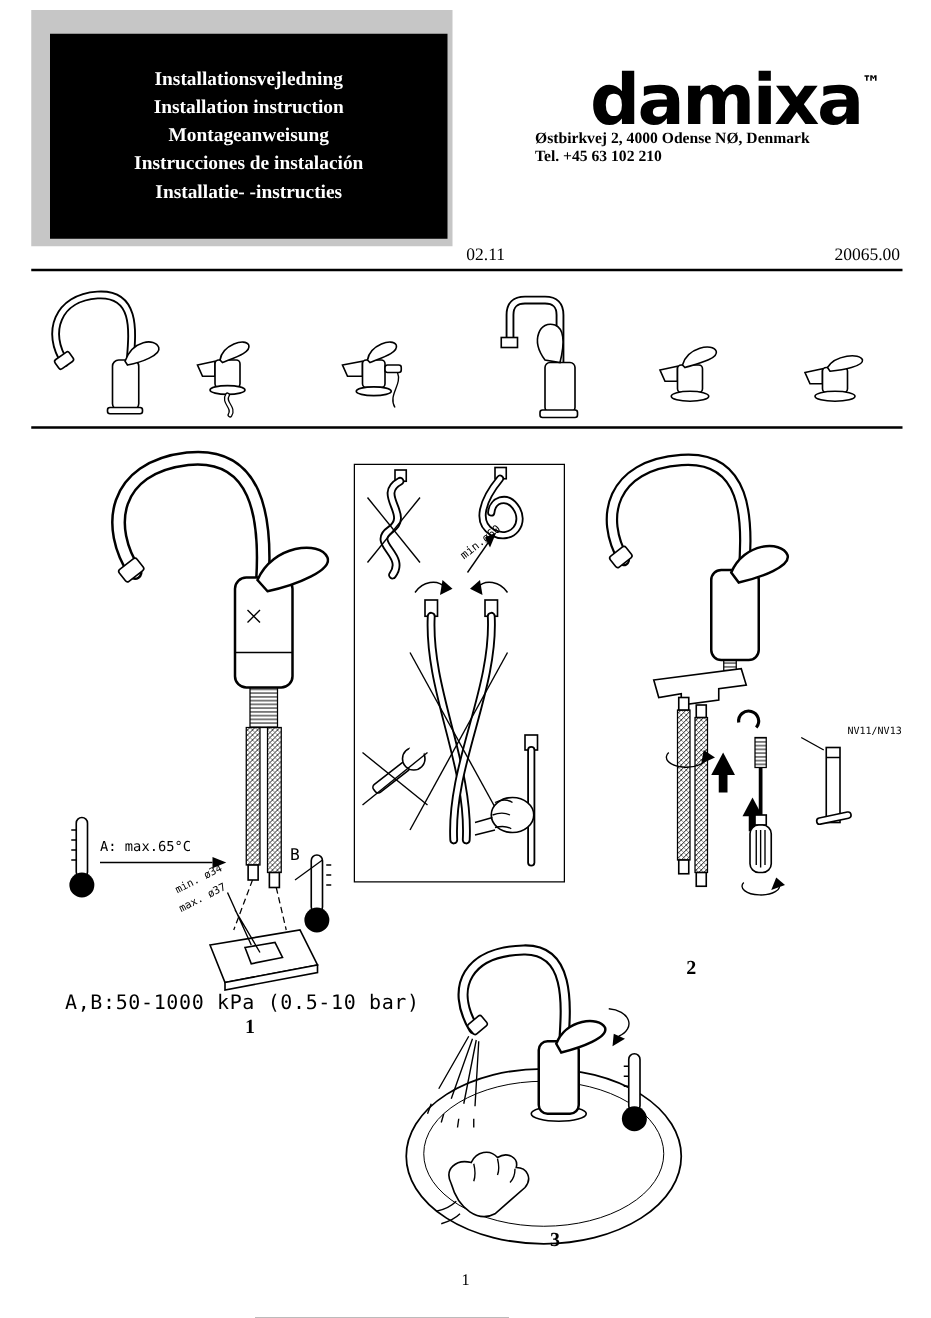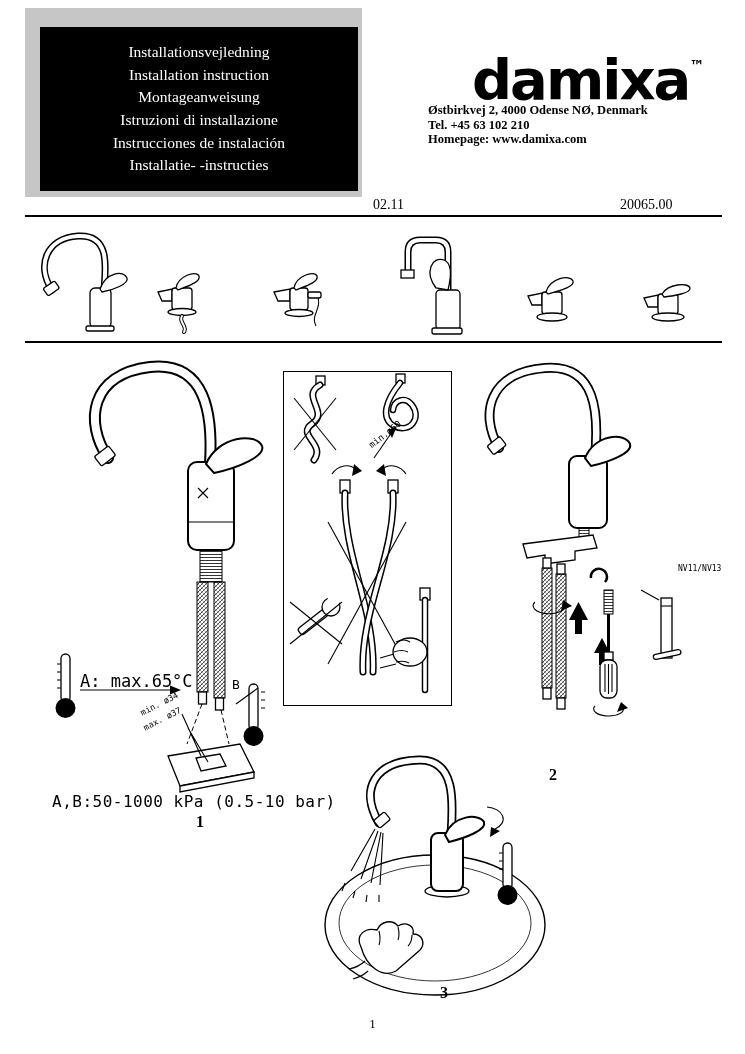--- a/index.html
+++ b/index.html
@@ -2,37 +2,37 @@
 <html><head>
 <meta charset="utf-8">
 <style>
   html,body{margin:0;padding:0;background:#888;}
   .page{position:relative;width:745px;height:1054px;background:#fff;margin:0 auto;overflow:hidden;
         font-family:"Liberation Serif",serif;color:#000;}
   
   .gray-panel{position:absolute;left:25px;top:8px;width:337px;height:189px;background:#c6c6c6;}
   .black-box{position:absolute;left:40px;top:27px;width:318px;height:164px;background:#000;
              display:flex;flex-direction:column;justify-content:center;}
-  .lang{color:#fff;font-weight:normal;font-size:15.5px;line-height:22.6px;text-align:center;white-space:nowrap;}
+  .lang{color:#fff;font-weight:bold;font-size:15.5px;line-height:22.6px;text-align:center;white-space:nowrap;}
   .logo{position:absolute;left:424px;top:36px;font-family:"DejaVu Sans",sans-serif;font-weight:bold;
         font-size:56px;letter-spacing:-2px;line-height:60px;margin-left:48px;}
   .logo .tm{font-size:15px;letter-spacing:0;vertical-align:28px;}
   .contact{position:absolute;left:428px;top:103px;font-weight:bold;font-size:12.5px;line-height:14.6px;}
   .doc-date{position:absolute;left:373px;top:197px;font-size:14px;}
-  .doc-number{position:absolute;left:620px;top:197px;width:100px;font-size:14px;}
+  .doc-number{position:absolute;left:620px;top:197px;width:100px;text-align:right;font-size:14px;}
   .rule{position:absolute;left:25px;width:697px;height:2px;background:#000;}
   
   .anno{position:absolute;font-family:"DejaVu Sans Mono",monospace;white-space:nowrap;}
-  #temp-a{left:80px;top:671px;font-size:17px;}
+  #temp-a{left:80px;top:671px;font-size:11px;}
   #port-b{left:232px;top:677px;font-size:13px;}
   #hole-min{left:141px;top:708px;font-size:8.5px;transform:rotate(-27deg);transform-origin:0 50%;}
   #hole-max{left:144px;top:723px;font-size:8.5px;transform:rotate(-27deg);transform-origin:0 50%;}
   #pressure{left:52px;top:792px;font-size:16px;letter-spacing:.5px;}
   #min-bend{left:370px;top:441px;font-size:9px;transform:rotate(-38deg);transform-origin:0 50%;}
-  #tool-label{left:631px;top:564px;font-size:8px;padding-left:47px;}
+  #tool-label{left:631px;top:580px;font-size:8px;padding-left:47px;}
   .fignum{position:absolute;font-weight:bold;font-size:16px;font-family:"Liberation Serif",serif;}
   #fig1-num{left:196px;top:813px;} #fig2-num{left:549px;top:766px;} #fig3-num{left:440px;top:984px;}
   #page-num{position:absolute;left:0;top:1016px;width:745px;text-align:center;font-size:13px;}
   
   svg{position:absolute;overflow:visible;}
   .detailbox{position:absolute;left:283px;top:371px;width:169px;height:335px;border:1.3px solid #000;box-sizing:border-box;}
   .detailbox svg{position:static;}
   .outline{fill:#fff;stroke:#000;stroke-width:1.3;}
   .outline2{fill:#fff;stroke:#000;stroke-width:2;}
   .thin{fill:none;stroke:#000;stroke-width:1.1;}
@@ -66,29 +66,27 @@
         <path d="M0,1.5 H4" stroke="#000" stroke-width="0.8"></path>
       </pattern>
     </defs>
   </svg>
 
   <div class="gray-panel"></div>
   <div class="black-box">
     <div class="lang">Installationsvejledning</div>
     <div class="lang">Installation instruction</div>
     <div class="lang">Montageanweisung</div>
-    <div class="lang">Istruzioni di installazione</div>
     <div class="lang">Instrucciones de instalación</div>
     <div class="lang">Installatie- -instructies</div>
   </div>
   <div class="logo"><span>damixa</span><span class="tm">™</span></div>
   <div class="contact">
     <div>Østbirkvej 2, 4000 Odense NØ, Denmark</div>
     <div>Tel. +45 63 102 210</div>
-    <div>Homepage: www.damixa.com</div>
   </div>
   <div class="doc-date">02.11</div>
   <div class="doc-number">20065.00</div>
   <div class="rule" style="top:215px"></div>
 
   <svg style="left:28px;top:226px" width="92" height="110" viewBox="0 0 92 110">
     <path d="M24,64 C8,40 18,12 50,10 C82,8 78,40 76,64" class="tube7"></path>
     <path d="M24,64 C8,40 18,12 50,10 C82,8 78,40 76,64" class="tube7i"></path>
     <rect x="16" y="58" width="14" height="9" rx="2" transform="rotate(-35 23 62)" class="outline"></rect>
     <rect x="62" y="62" width="21" height="40" rx="5" class="outline"></rect>

